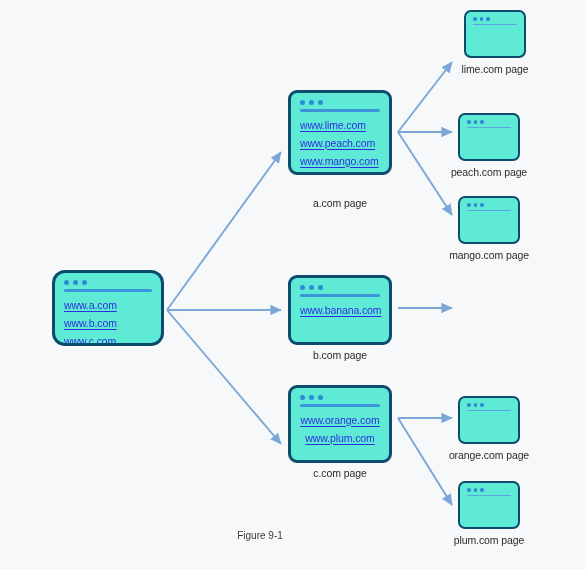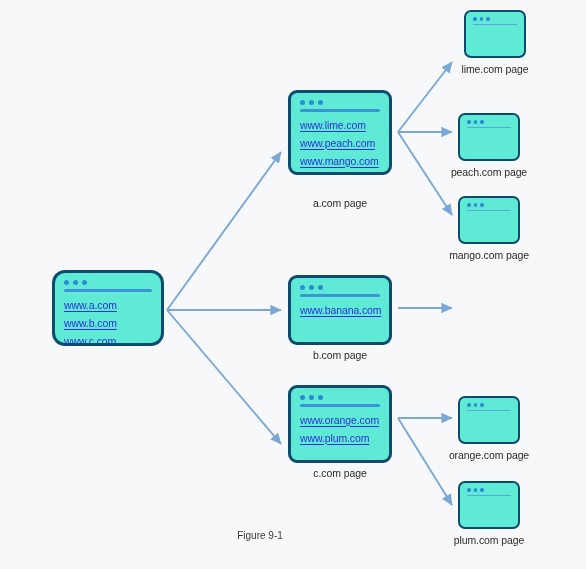--- a/index.html
+++ b/index.html
@@ -127,21 +127,21 @@
 
   #node-a         { left: 288px; top: 90px;  width: 104px; }
   #node-a .window { height: 85px; }
   #node-a .caption { top: 107px; }
 
   #node-b         { left: 288px; top: 275px; width: 104px; text-align: right; }
   #node-b .window { height: 70px; }
   #node-b .caption { top: 74px; }
 
   #node-c         { left: 288px; top: 385px; width: 104px; }
-  #node-c .window { height: 78px; }
+  #node-c .window { height: 78px; text-align: center; }
   #node-c .caption { top: 82px; }
 
   .leaf { width: 62px; }
   .leaf .window { height: 48px; }
   .leaf .caption { top: 53px; }
 
   #node-lime      { left: 464px; top: 10px; border-radius: 23px;  }
   #node-peach     { left: 458px; top: 104px; margin-top: 9px; }
   #node-mango     { left: 458px; top: 196px; }
   #node-banana    { left: 458px; top: 285px; }

